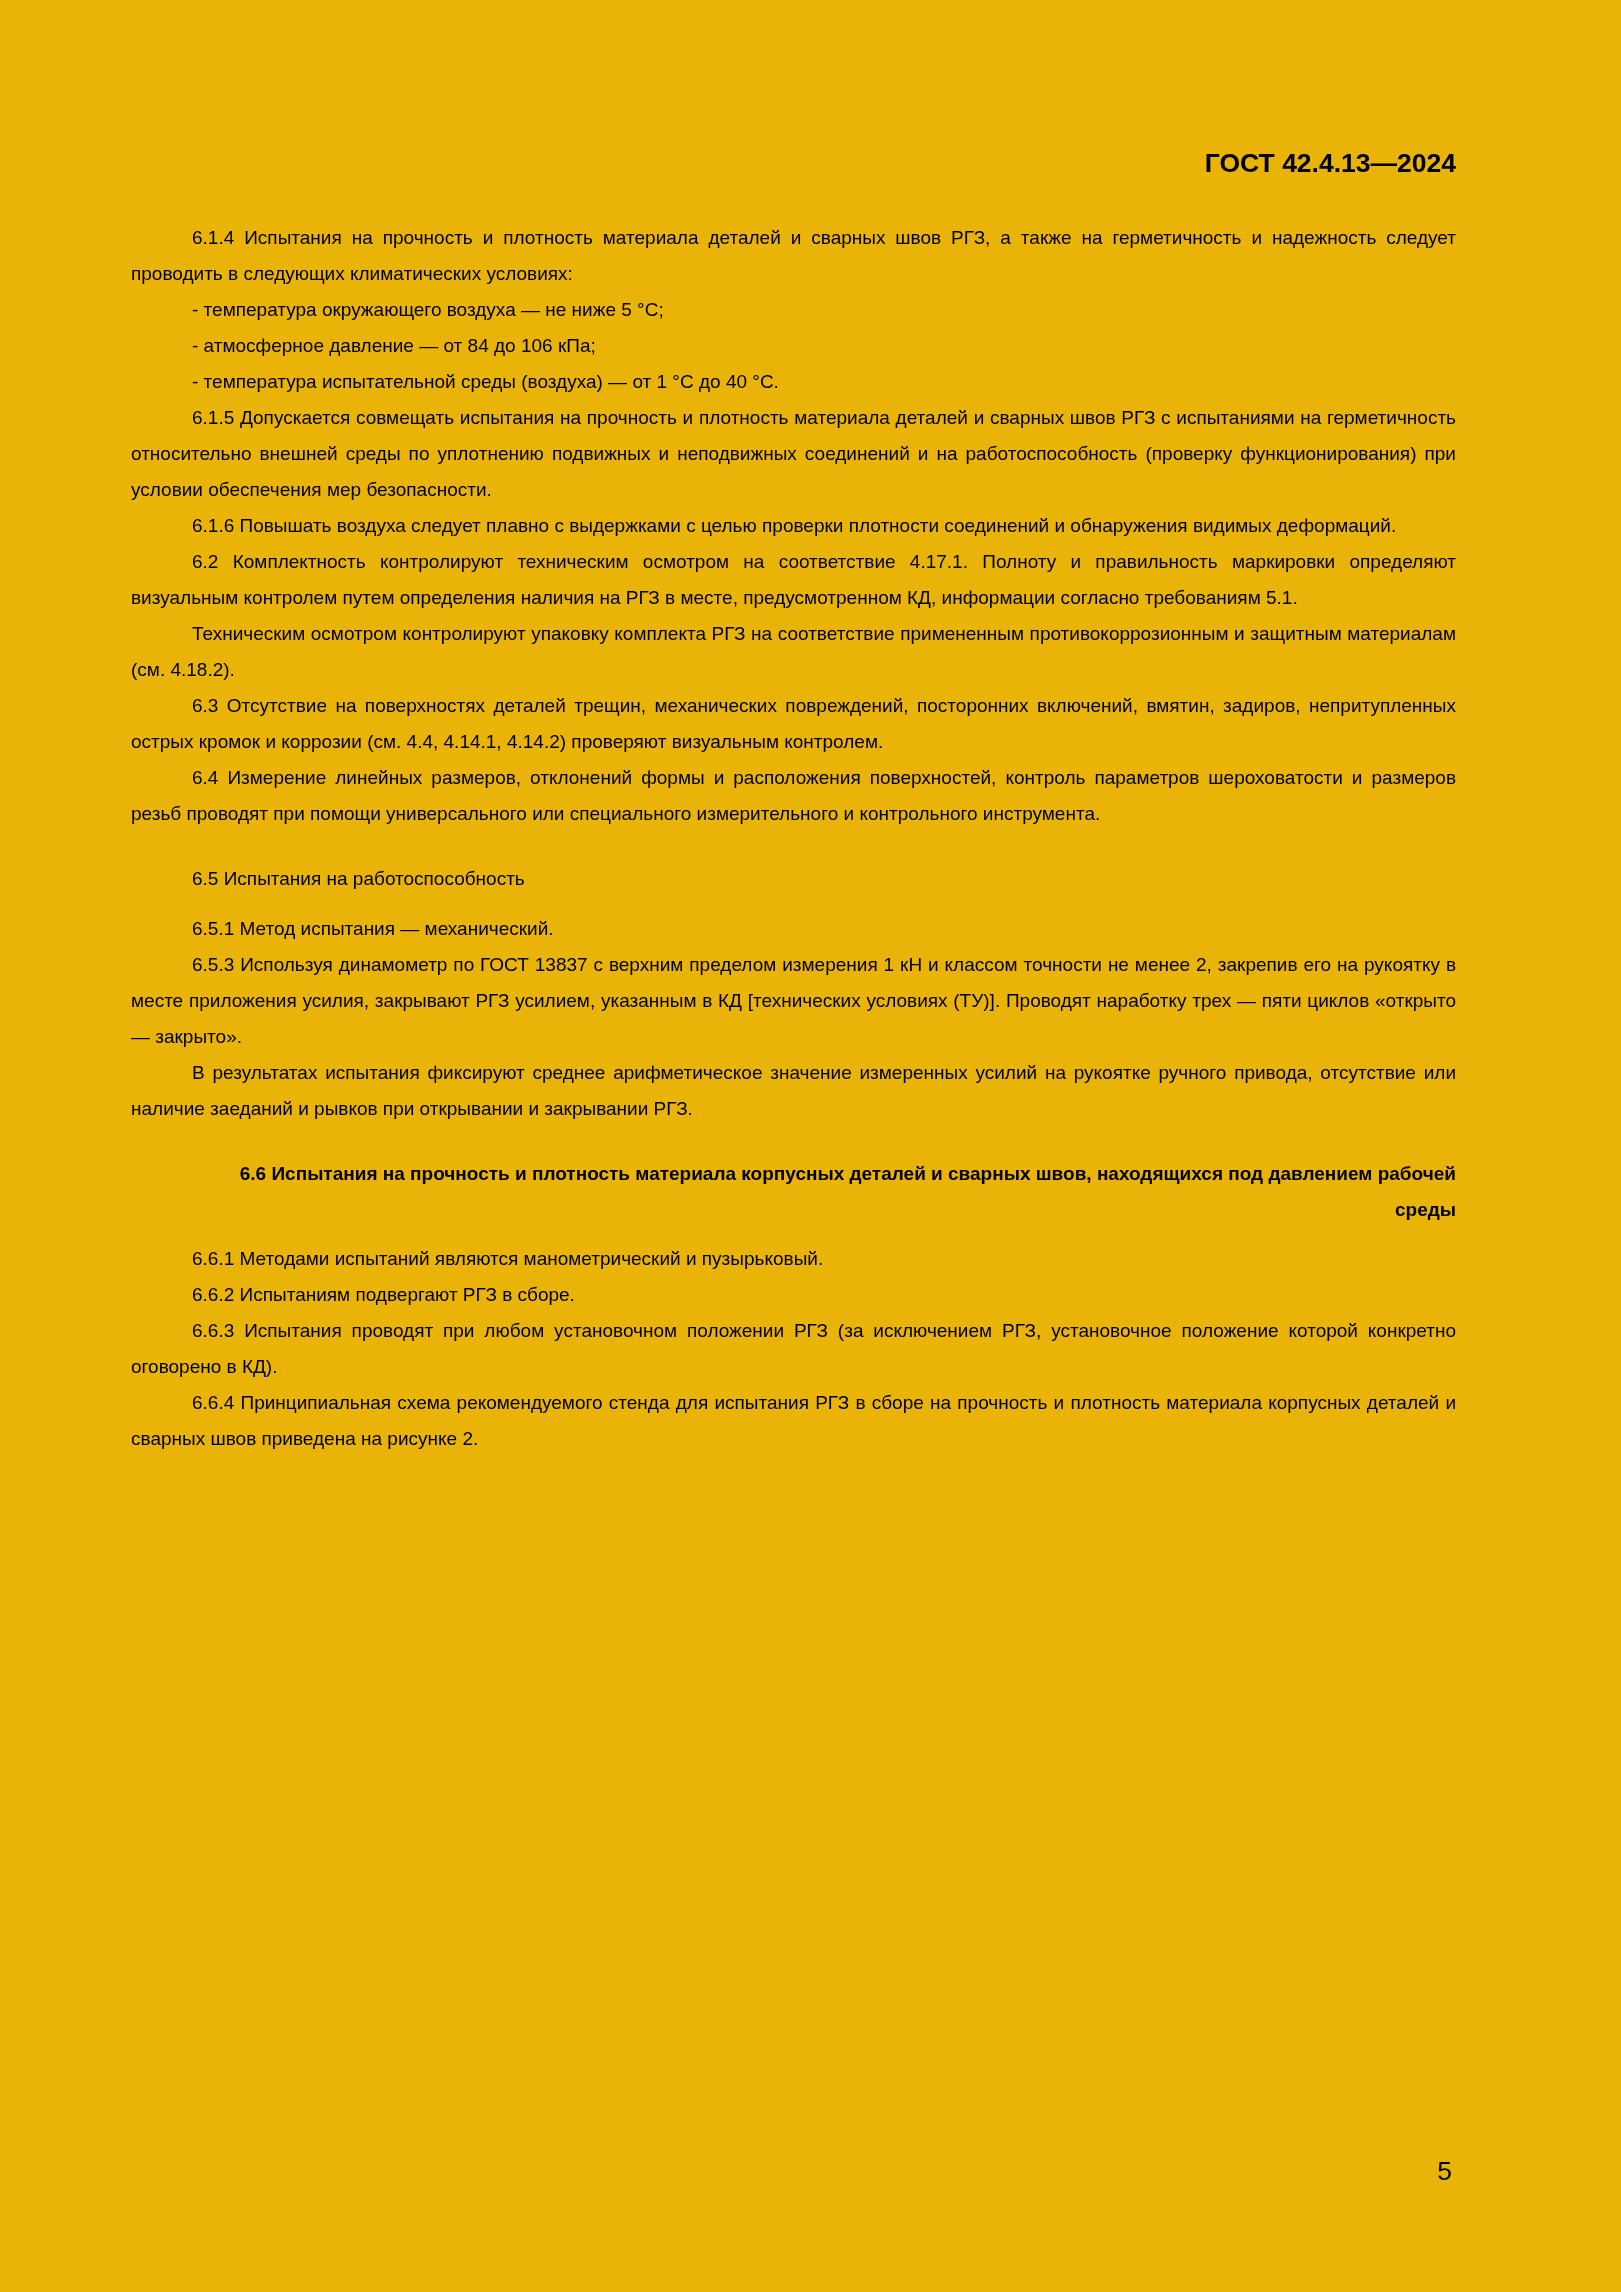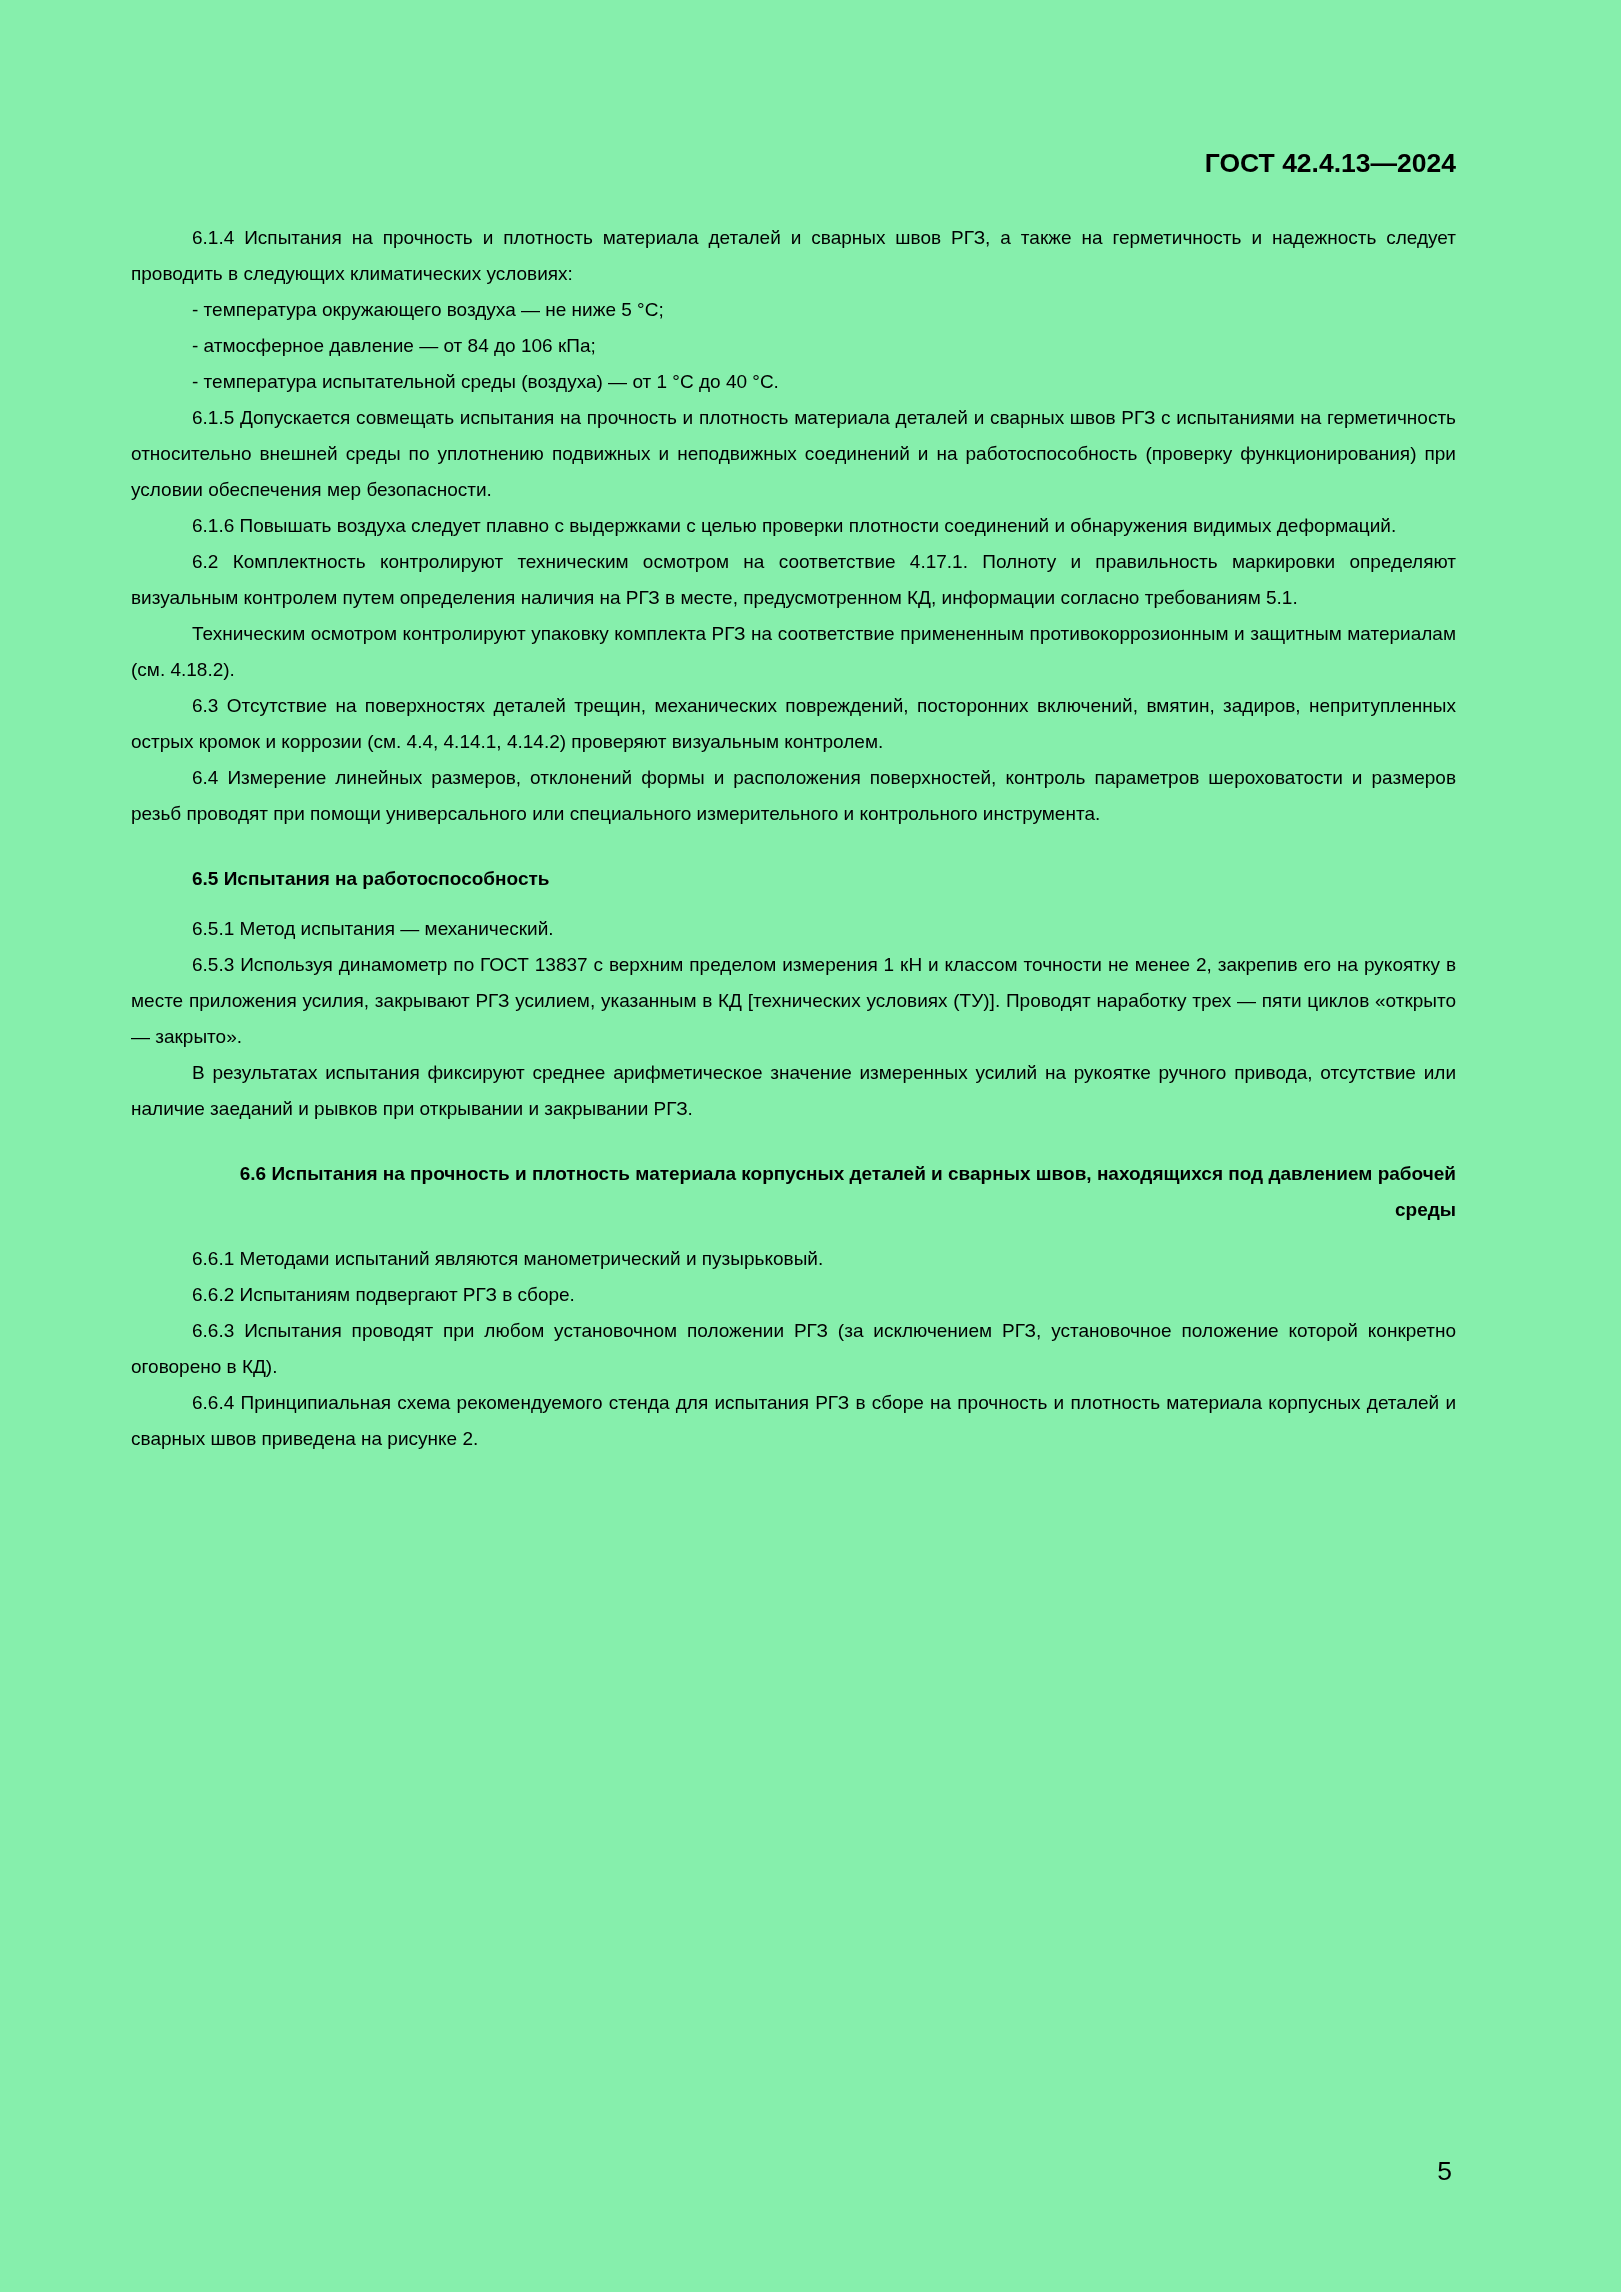--- a/index.html
+++ b/index.html
@@ -4,21 +4,21 @@
 <style>
   html, body {
     margin: 0;
     padding: 0;
     background: #ffffff;
   }
   .page {
     position: relative;
     width: 1621px;
     height: 2293px;
-    background: #86efac;
+    background: #eab308;
     color: #000000;
     font-family: "Liberation Sans", sans-serif;
     box-sizing: border-box;
     padding: 145px 165px 0 131px;
     overflow: hidden;
   }
   .doc-header {
     text-align: right;
     font-weight: bold;
     font-size: 26.5px;
@@ -34,21 +34,21 @@
     text-align: justify;
     text-indent: 61px;
   }
   .list-item {
     margin: 0;
     text-align: justify;
     text-indent: 61px;
   }
   .section-heading {
     margin: 29px 0 13.7px 0;
-    font-weight: bold;
+    font-weight: normal;
     text-align: left;
     text-indent: 61px;
   }
   .section-heading-multiline {
     margin: 29px 0 13.7px 0;
     font-weight: bold;
     text-align: right;
     padding-left: 61px;
     text-indent: 0;
   }

